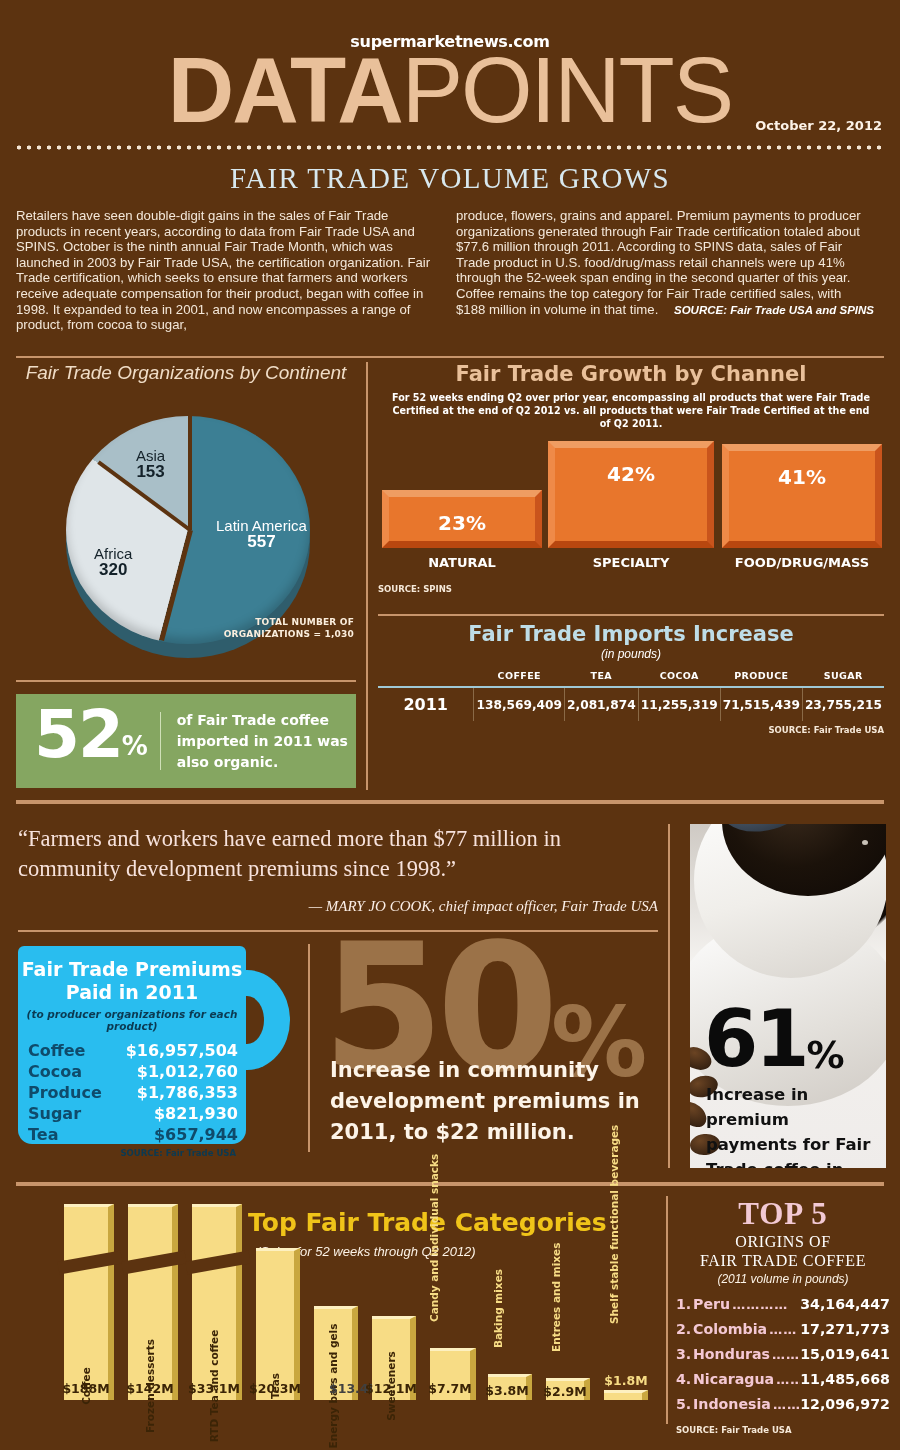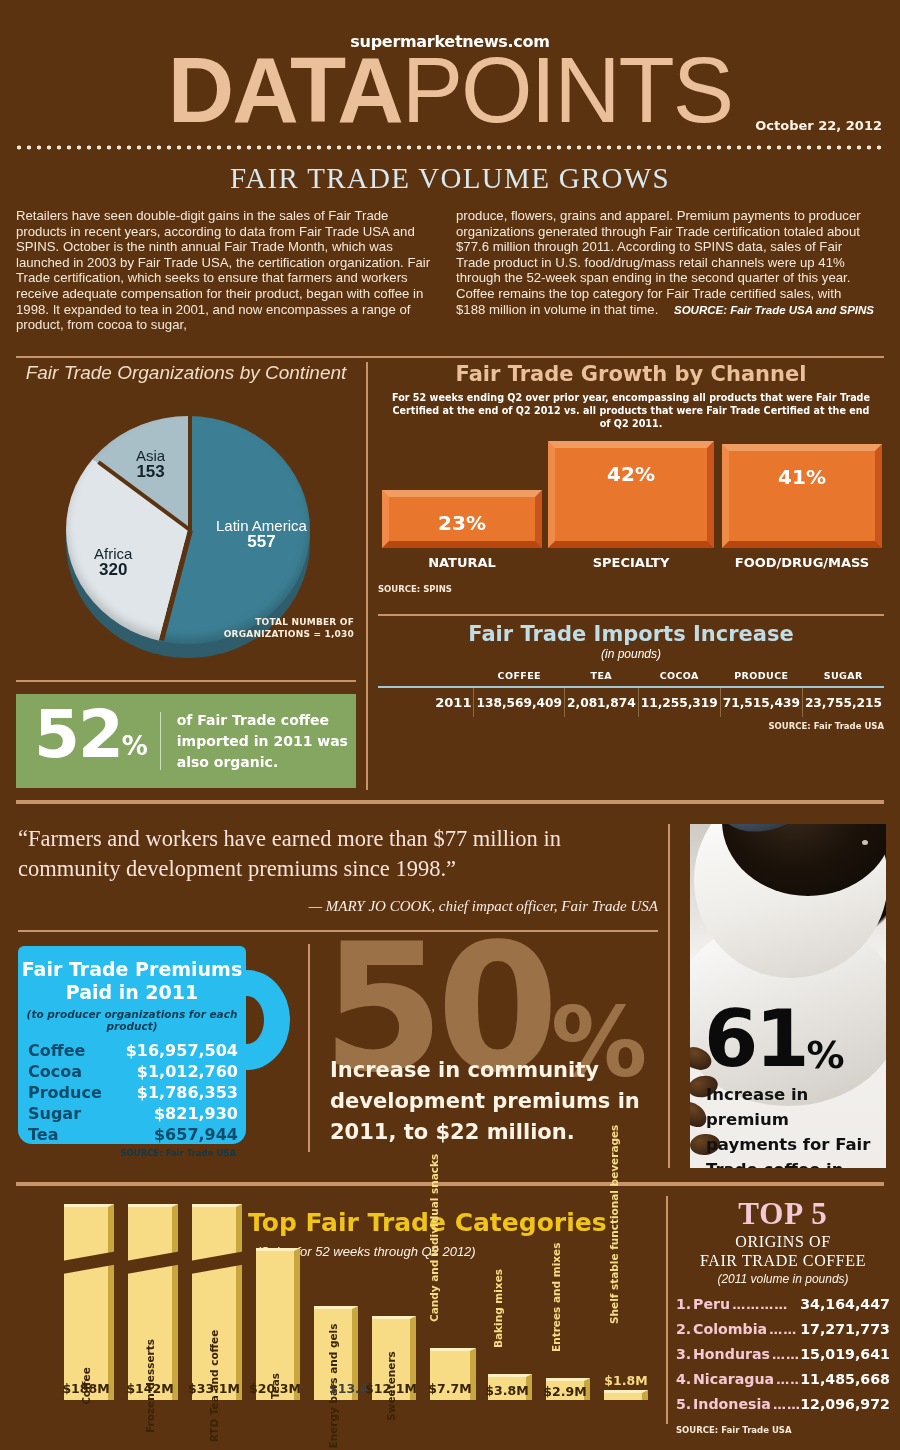--- a/index.html
+++ b/index.html
@@ -109,21 +109,21 @@
      font-size:21px; color:#bedde7; }
   .imp-sub{ text-align:center; font-style:italic; font-size:12px; color:#ffffff; margin-top:1px; }
   table.imp{ width:506px; border-collapse:collapse; margin-top:6px; }
   table.imp th{ font-family:"DejaVu Sans", sans-serif; font-weight:bold; font-size:9.5px;
      color:#ffffff; letter-spacing:.4px; padding:3px 2px 5px; text-align:center;
      border-bottom:2px solid #9fc9d6; }
   table.imp th.first{ border-bottom:2px solid #9fc9d6; }
   table.imp td{ font-family:"DejaVu Sans", sans-serif; font-weight:bold; font-size:12.2px;
      color:#ffffff; text-align:center; padding:7px 2px; border-right:1px solid #8a6a47; }
   table.imp td:last-child{ border-right:none; }
-  table.imp td.rowlab{ text-align:right; padding-left:2px; font-size:13px; }
+  table.imp td.rowlab{ text-align:center; padding-left:2px; font-size:16px; }
   table.imp tr.r2 td{ border-top:1px solid #8a6a47; }
   .imp-src{ text-align:right; font-family:"DejaVu Sans", sans-serif; font-weight:bold;
      font-size:8.5px; color:#f6e9d9; margin-top:4px; }
 
   
   .quote{ position:absolute; left:18px; top:824px; width:640px; }
   .qtext{ font-family:"Liberation Serif", serif; font-size:22.5px; line-height:30px;
      color:#f7e2dc; }
   .qattr{ text-align:right; font-family:"Liberation Serif", serif; font-style:italic;
      font-size:15px; color:#fbeee6; margin-top:14px; }

